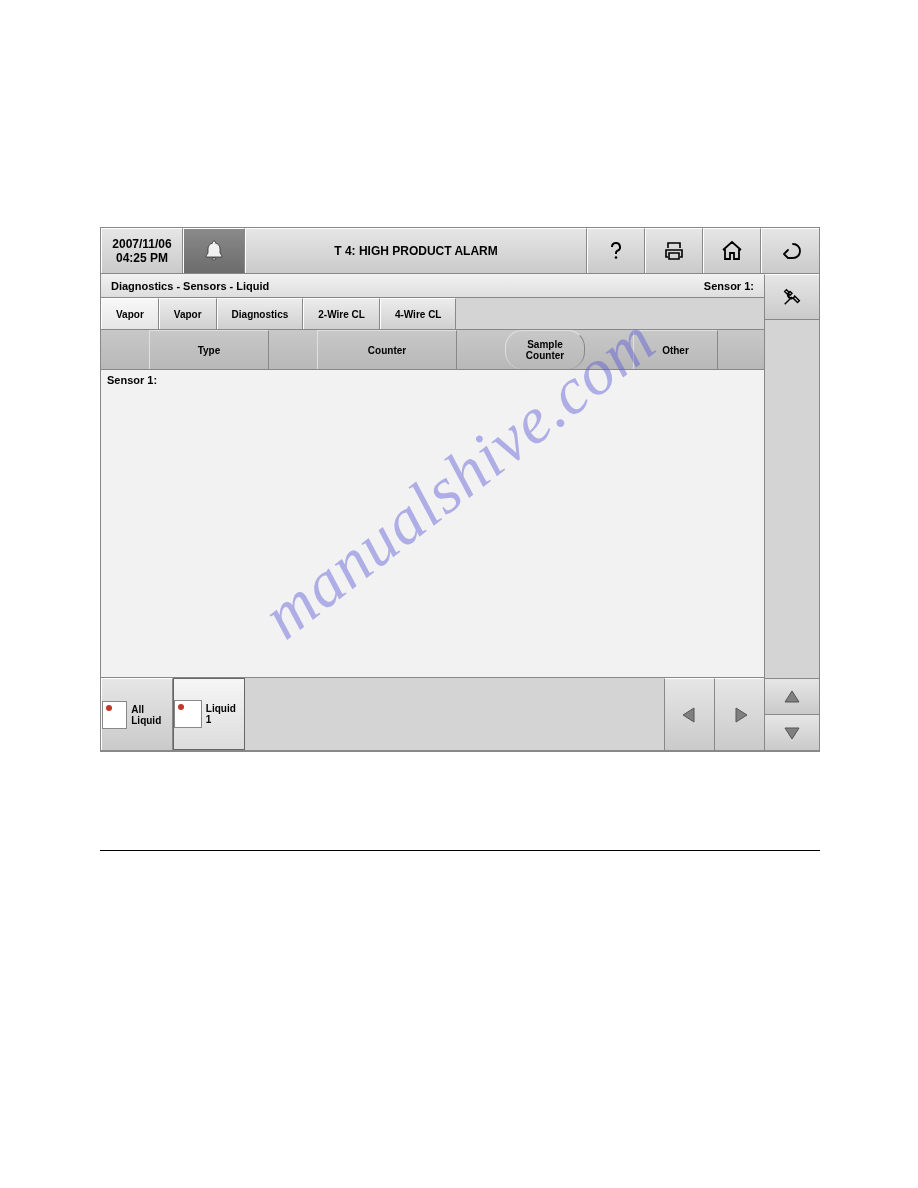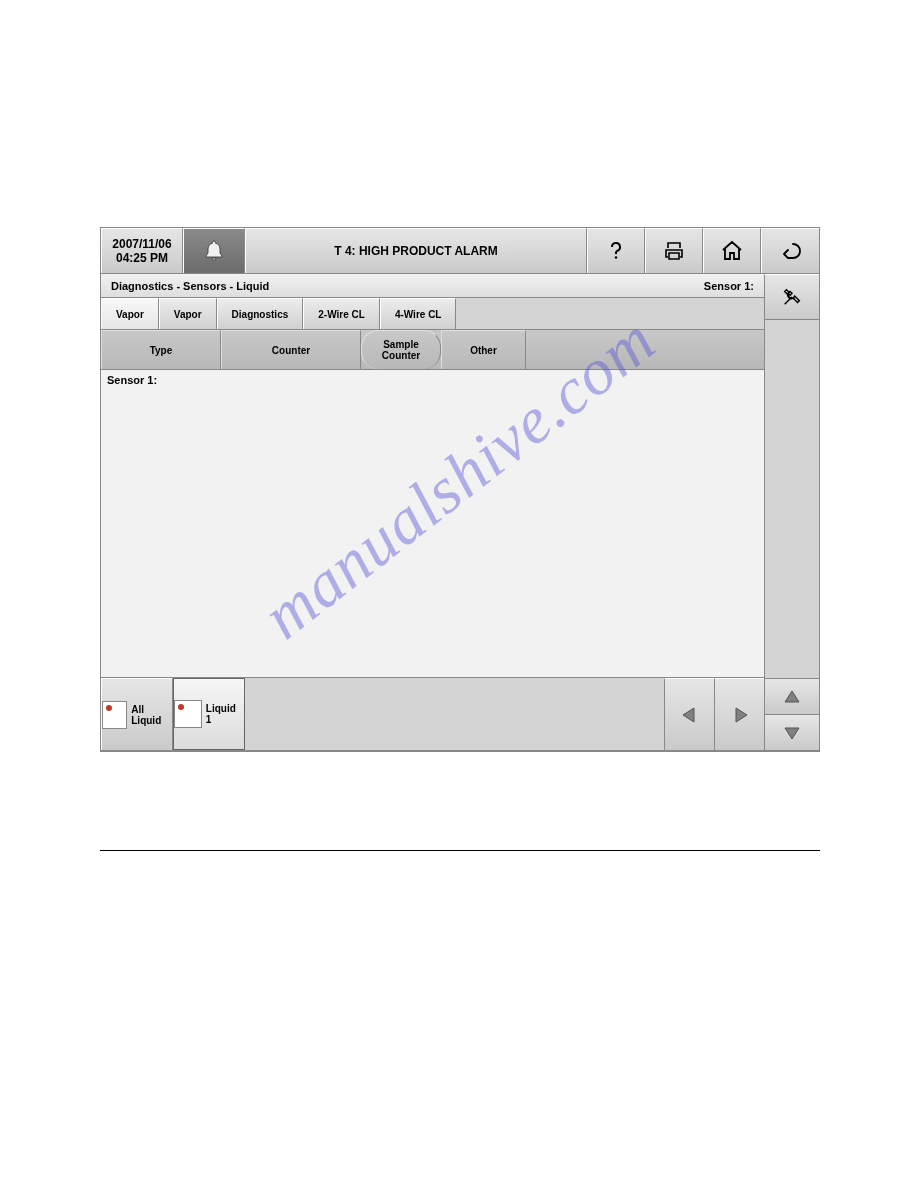--- a/index.html
+++ b/index.html
@@ -92,20 +92,21 @@
   .tab.active { background: linear-gradient(#f8f8f8, #e6e6e6); }
   
   .thead { height: 40px; display:flex; background: linear-gradient(#c8c8c8,#b8b8b8); border-bottom:1px solid #888; font-size:10px; font-weight:bold;}
   .th {
     display:flex; align-items:center; justify-content:center;
     border-right:1px solid #888;
     border-top:1px solid #e0e0e0;
     border-left:1px solid #e0e0e0;
     text-align:center;
     padding: 0 4px;
+    margin-left: 48px;
   }
   .c-type { width: 120px;}
   .c-cat  { width: 140px;}
   .c-samp { width: 80px; line-height:1.1;border-radius:17px;}
   .c-val  { width: 85px;}
   .c-stat { flex:1; border-right:none;}
   
   .data-area {
     flex:1;
     background:#f2f2f2;

